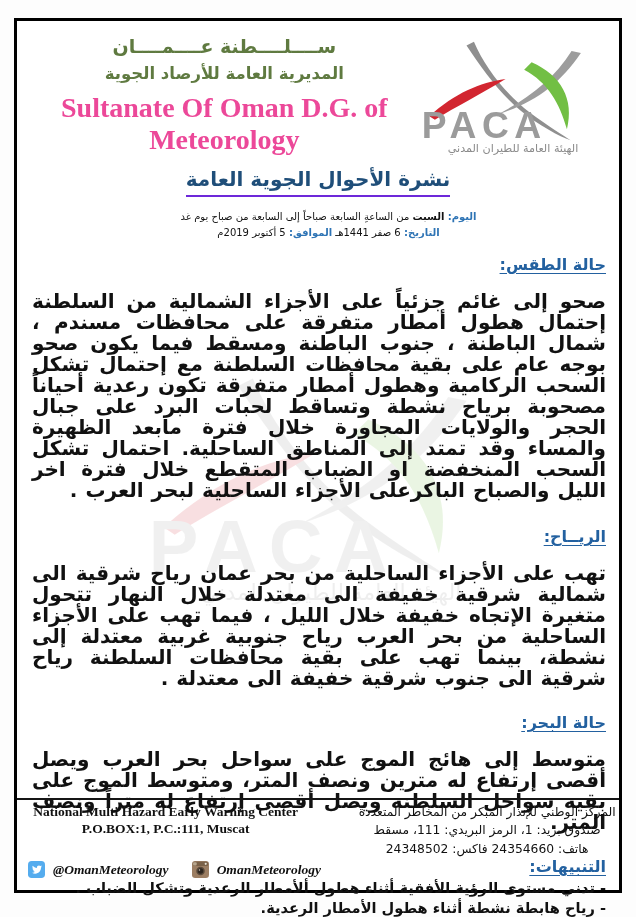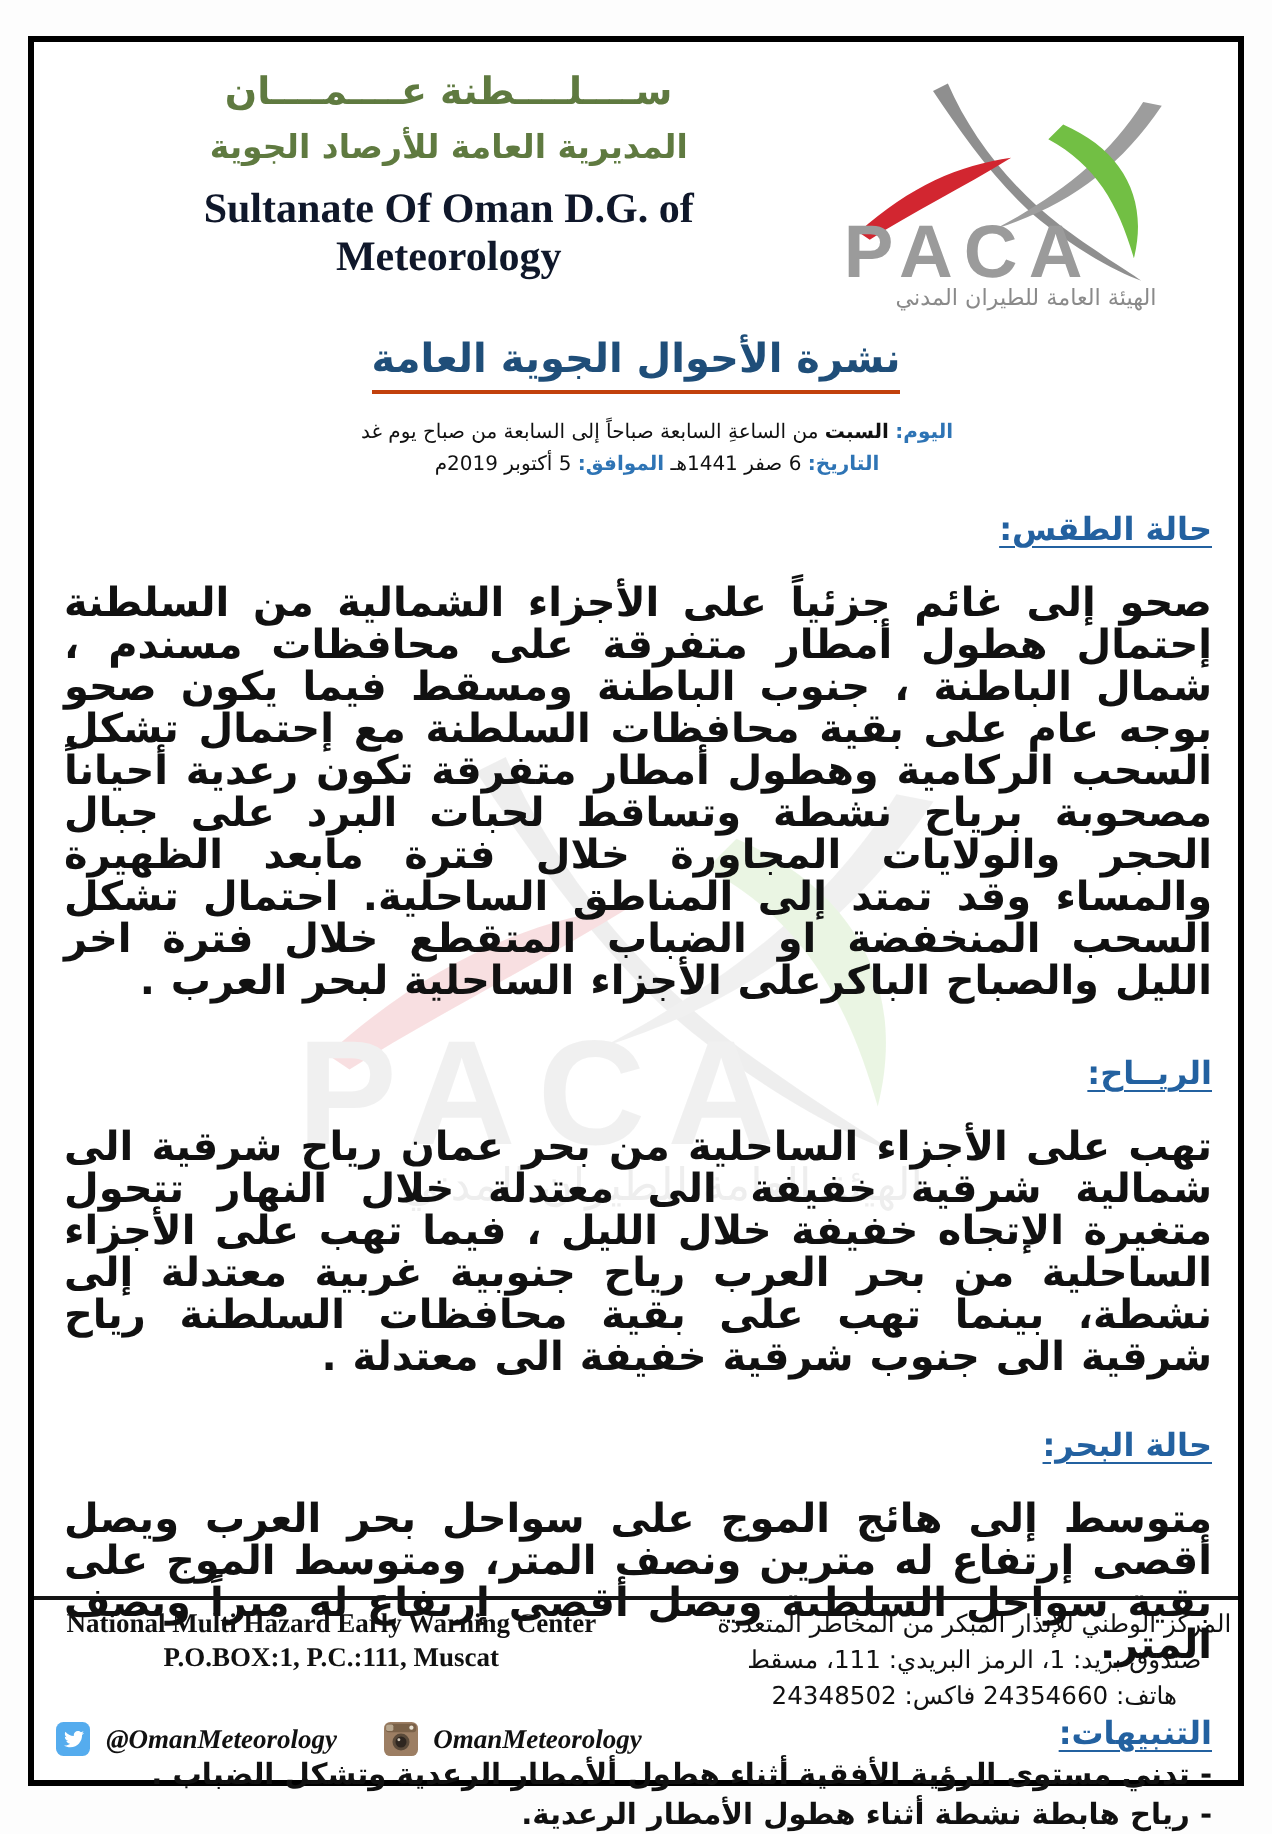--- a/index.html
+++ b/index.html
@@ -16,37 +16,37 @@
     width: 608px; height: 875px;
     border: 3px solid #000;
     background: #fff;
   }
   
   .header { display: flex; padding: 6px 4px 0 12px; position: relative; z-index: 2; }
   .header-text { width: 392px; text-align: center; }
   .ar-line1 { color: #5f7a40; font-weight: bold; font-size: 19px; margin-top: 8px; }
   .ar-line2 { color: #5f7a40; font-weight: bold; font-size: 16.5px; margin-top: 7px; }
   .en-name {
-    color: #0f172a; font-family: "Liberation Serif", serif;
-    font-weight: bold; font-size: 21px; line-height: 1.15; margin-top: 9px;
+    color: #ec4899; font-family: "Liberation Serif", serif;
+    font-weight: bold; font-size: 28px; line-height: 1.15; margin-top: 9px;
   }
   .logo-box { width: 196px; padding-top: 12px; }
   .logo-svg { width: 186px; height: 118px; display: block; }
   
   .watermark {
     position: absolute; left: 128px; top: 352px;
     width: 372px; height: 236px; opacity: 0.14;
     z-index: 0; pointer-events: none;
   }
   .watermark svg { width: 100%; height: 100%; }
   
   .title-wrap { text-align: center; margin-top: 10px; position: relative; z-index: 2; }
   .doc-title {
     display: inline-block; color: #1f4e79; font-weight: bold; font-size: 20px;
-    border-bottom: 2px solid #c2410c; padding-bottom: 4px;
+    border-bottom: 2px solid #6d28d9; padding-bottom: 4px;
   }
   .dates { text-align: center; direction: rtl; font-size: 10px; margin-top: 12px; line-height: 1.55; position: relative; z-index: 2; padding-left: 21px; }
   .lbl-blue { color: #2e74b5; font-weight: bold; }
   .b { font-weight: bold; }
   
   .content { direction: rtl; padding: 0 13px 0 15px; position: relative; z-index: 2; }
   .section { margin-top: 15px; }
   .sec-heading {
     color: #2361a0; font-weight: bold; font-size: 16px;
     text-decoration: underline; text-underline-offset: 3px;

